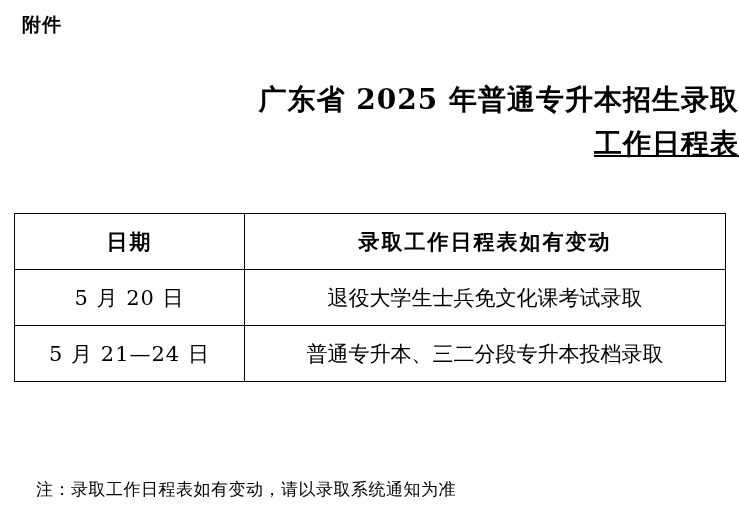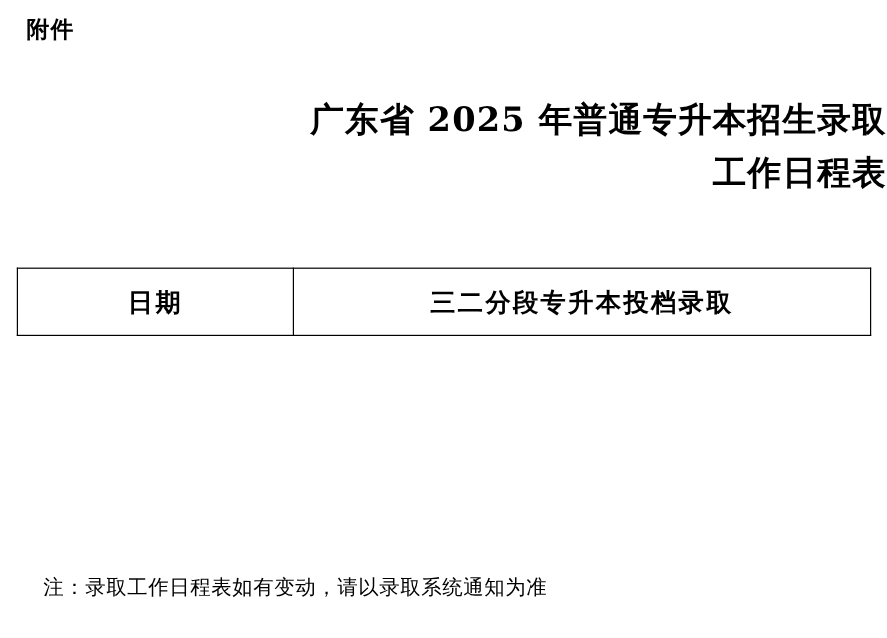--- a/index.html
+++ b/index.html
@@ -36,25 +36,26 @@
     width: 739px;
     text-align: right;
     font-size: 28px;
     font-weight: bold;
     line-height: 44px;
     letter-spacing: 1px;
     font-family: "DejaVu Serif", "Liberation Serif", serif;
   }
   .doc-title .line2 {
     display: block;
+    text-decoration: underline;
   }
   table.schedule {
     position: absolute;
     left: 14px;
-    top: 223px;
+    top: 213px;
     width: 711px;
     border-collapse: collapse;
     table-layout: fixed;
   }
   table.schedule td, table.schedule th {
     border: 1px solid #000000;
     padding: 0;
     height: 55px;
     vertical-align: middle;
     text-align: center;
@@ -101,22 +102,30 @@
   </div>
 
   <table class="schedule">
     <colgroup>
       <col class="c1">
       <col class="c2">
     </colgroup>
     <thead>
       <tr>
         <th class="date-head">日期</th>
-        <th class="work-head">三二分段专升本投档录取</th>
+        <th class="work-head">录取工作日程表如有变动</th>
       </tr>
     </thead>
     <tbody>
+      <tr>
+        <td class="date-cell">5 月 20 日</td>
+        <td class="work-cell">退役大学生士兵免文化课考试录取</td>
+      </tr>
+      <tr>
+        <td class="date-cell">5 月 21—24 日</td>
+        <td class="work-cell">普通专升本、三二分段专升本投档录取</td>
+      </tr>
     </tbody>
   </table>
 
   <div class="note">注：录取工作日程表如有变动，请以录取系统通知为准</div>
 
 </div>
 
 </body></html>

